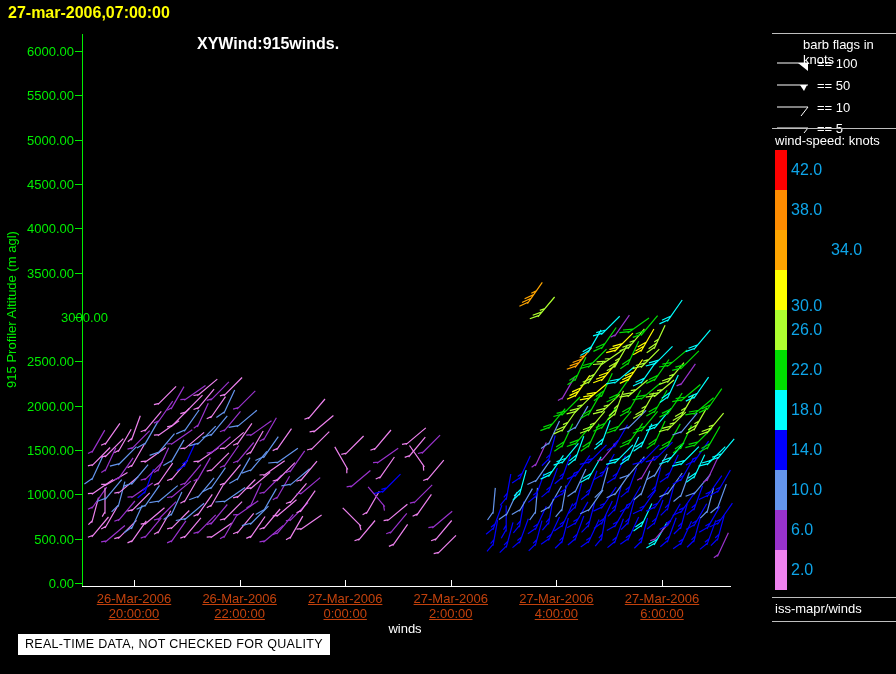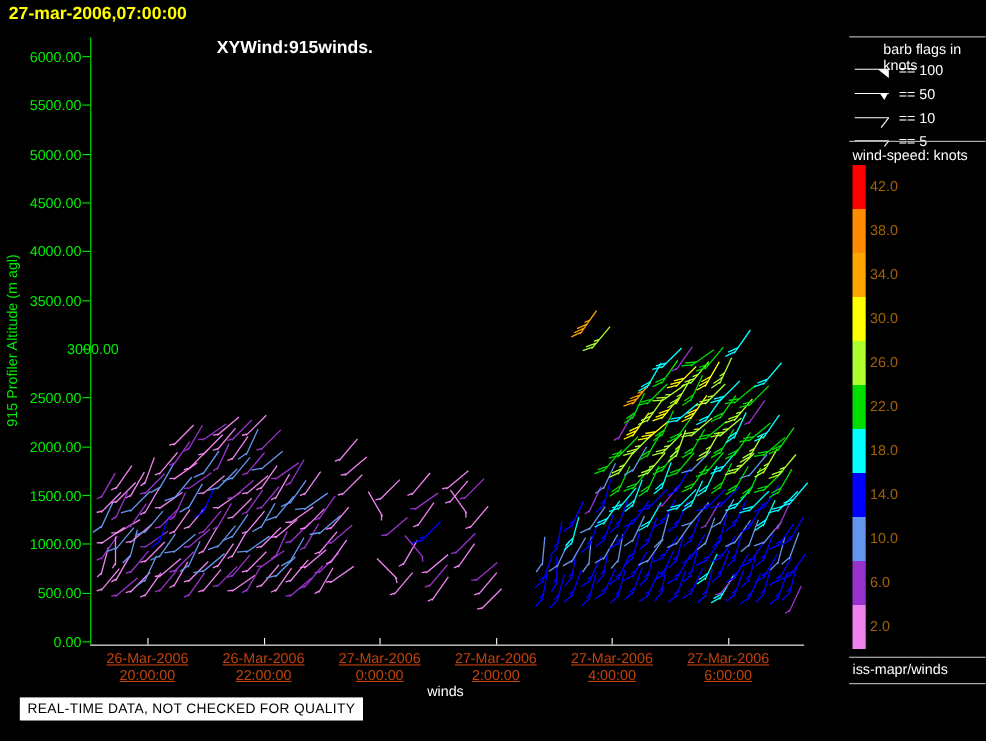--- a/index.html
+++ b/index.html
@@ -9,21 +9,21 @@
   .hdr{font-size:16px;font-weight:700;white-space:pre;}
   .white{color:#fff;margin-top:31px;}
   .ylab{font-size:13px;color:#00ee00;text-align:right;width:74px;left:0;height:15px;line-height:15px;}
   .ytick{background:#00ee00;height:1px;width:7px;left:75px;}
   .xtick{background:#fff;width:1px;height:6px;top:580px;}
   .xlab{font-size:13px;color:#c2410c;text-align:center;width:120px;line-height:15px;top:591px;text-decoration:underline;}
   .sep{background:#bebebe;height:1px;left:772px;width:124px;}
   .legrow{left:775px;height:20px;}
   .legtxt{font-size:13px;color:#fff;position:absolute;left:42px;top:1px;white-space:pre;}
   .cbblock{left:775px;width:12px;}
-  .cblab{font-size:13px;color:#a16207;left:791px;height:16px;line-height:16px;}
+  .cblab{font-size:16px;color:#0ea5e9;left:791px;height:16px;line-height:16px;}
   .paneltitle{font-size:13px;color:#fff;left:775px;}
   #notebox{left:18px;top:634px;background:#fff;color:#000;font-size:12.5px;
            padding:3px 7px 4px 7px;letter-spacing:0.3px;}
   #yaxis-title{left:-124px;top:302px;width:270px;text-align:center;font-size:13px;color:#00ee00;
                transform:rotate(-90deg);transform-origin:center center;}
   #time-label{left:345px;top:621px;width:120px;text-align:center;font-size:13px;color:#fff;}
 </style>
 </head>
 <body>
 
@@ -456,23 +456,23 @@
     </div>
   </div>
 <div class="abs sep" style="top:128px;"></div>
 <div class="abs paneltitle" style="top:133px;">wind-speed: knots</div>
 <div id="colorbar">
     <div class="abs cbblock" style="top: 150px; height: 40px; background: rgb(255, 0, 0);"></div>
     <div class="abs cblab" style="top: 162px;">42.0</div>
     <div class="abs cbblock" style="top: 190px; height: 40px; background: rgb(255, 140, 0);"></div>
     <div class="abs cblab" style="top: 202px;">38.0</div>
     <div class="abs cbblock" style="top: 230px; height: 40px; background: rgb(255, 165, 0);"></div>
-    <div class="abs cblab" style="top: 242px;">34.0</div>
+    <div class="abs cblab" style="top: 242px; margin-left: 40px;">34.0</div>
     <div class="abs cbblock" style="top: 270px; height: 40px; background: rgb(255, 255, 0);"></div>
-    <div class="abs cblab" style="top: 282px;">30.0</div>
+    <div class="abs cblab" style="top: 298px;">30.0</div>
     <div class="abs cbblock" style="top: 310px; height: 40px; background: rgb(173, 255, 47);"></div>
     <div class="abs cblab" style="top: 322px;">26.0</div>
     <div class="abs cbblock" style="top: 350px; height: 40px; background: rgb(0, 221, 0);"></div>
     <div class="abs cblab" style="top: 362px;">22.0</div>
     <div class="abs cbblock" style="top: 390px; height: 40px; background: rgb(0, 255, 255);"></div>
     <div class="abs cblab" style="top: 402px;">18.0</div>
     <div class="abs cbblock" style="top: 430px; height: 40px; background: rgb(0, 0, 255);"></div>
     <div class="abs cblab" style="top: 442px;">14.0</div>
     <div class="abs cbblock" style="top: 470px; height: 40px; background: rgb(100, 149, 237);"></div>
     <div class="abs cblab" style="top: 482px;">10.0</div>

